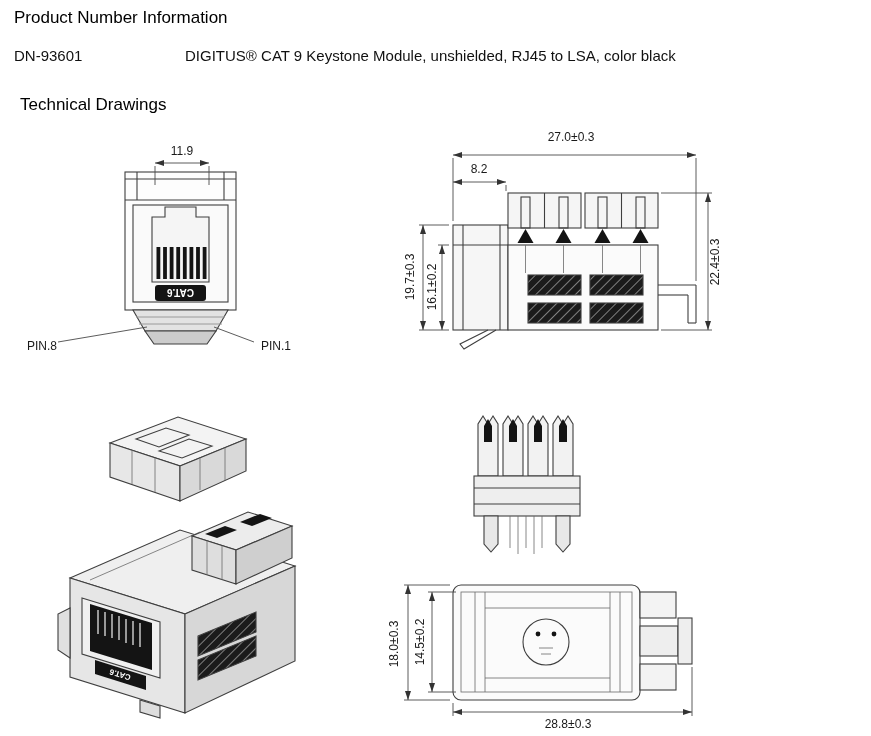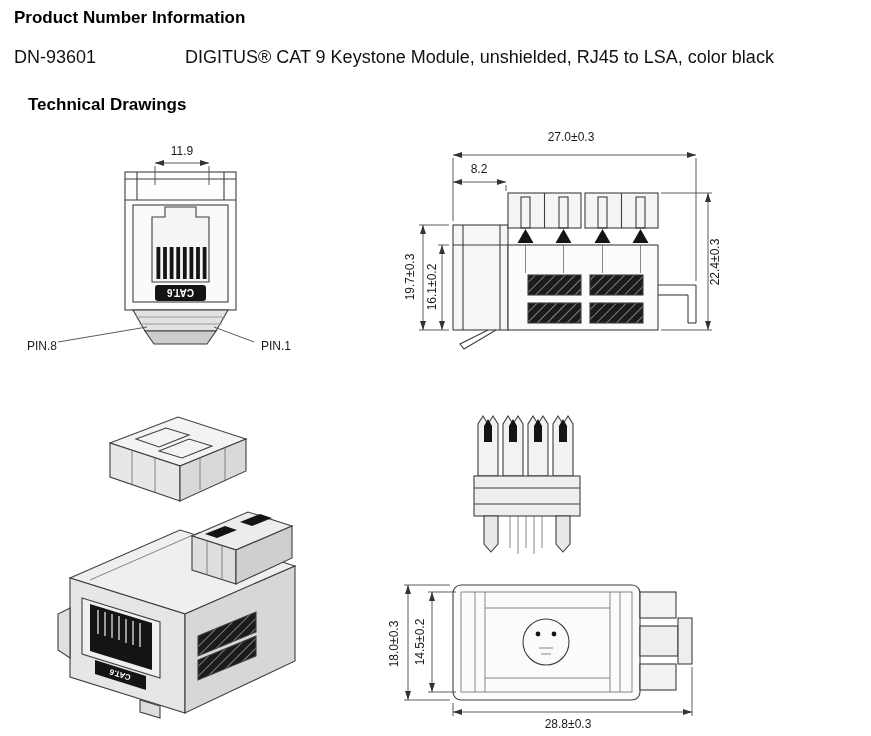--- a/index.html
+++ b/index.html
@@ -2,22 +2,22 @@
 <html><head>
 <meta charset="utf-8">
 <style>
   * { margin:0; padding:0; box-sizing:border-box; }
   html,body { background:#ffffff; }
   body {
     width:871px; height:736px; position:relative; overflow:hidden;
     font-family:"Liberation Sans", sans-serif; color:#1a1a1a;
   }
   .abs { position:absolute; }
-  .doc-heading { font-size:17px; font-weight:bold; color:#000; }
-  .prod-num, .prod-desc { font-size:18px; color:#111; }
+  .doc-heading { font-size:17px; font-weight:normal; color:#000; }
+  .prod-num, .prod-desc { font-size:15px; color:#111; }
   svg text { font-family:"Liberation Sans", sans-serif; }
   .dim-text { font-size:12px; fill:#1a1a1a; }
   .cat-text { font-size:10px; font-weight:bold; fill:#ffffff; }
   .iso-cat-text { font-size:8px; font-weight:bold; fill:#ffffff; }
   .ln   { stroke:#3f3f3f; stroke-width:1.1; fill:none; }
   .lnt  { stroke:#6a6a6a; stroke-width:0.8; fill:none; }
   .lnf  { stroke:#3f3f3f; stroke-width:1.1; }
   .dln  { stroke:#4a4a4a; stroke-width:0.9; fill:none; }
   .arr  { fill:#333; stroke:none; }
   .blk  { fill:#141414; stroke:none; }
@@ -27,21 +27,21 @@
 <body>
 
 <div class="page">
 
   <div class="abs doc-heading" style="left:14px; top:8px">Product Number Information</div>
 
   <div class="abs prod-num" style="left:14px; top:47px">DN-93601</div>
 
   <div class="abs prod-desc" style="left:185px; top:47px">DIGITUS® CAT 9 Keystone Module, unshielded, RJ45 to LSA, color black</div>
 
-  <div class="abs doc-heading" style="left:28px; top:95px">Technical Drawings</div>
+  <div class="abs doc-heading" style="left:20px; top:95px">Technical Drawings</div>
 
   <svg class="abs" style="left:10px; top:135px" width="300" height="230" viewBox="0 0 300 230">
     <g>
       <rect class="lnf" fill="#fdfdfd" x="115" y="37" width="111" height="138"></rect>
       <line class="ln" x1="115" y1="44" x2="226" y2="44"></line>
       <line class="ln" x1="127" y1="37" x2="127" y2="65"></line>
       <line class="ln" x1="214" y1="37" x2="214" y2="65"></line>
       <line class="ln" x1="115" y1="65" x2="226" y2="65"></line>
       <rect class="lnf" fill="#fafafa" x="123" y="70" width="95" height="97"></rect>
       <path class="lnf" fill="#f5f5f5" d="M142,82 L142,147 L199,147 L199,82 L186,82 L186,72 L155,72 L155,82 Z"></path>

